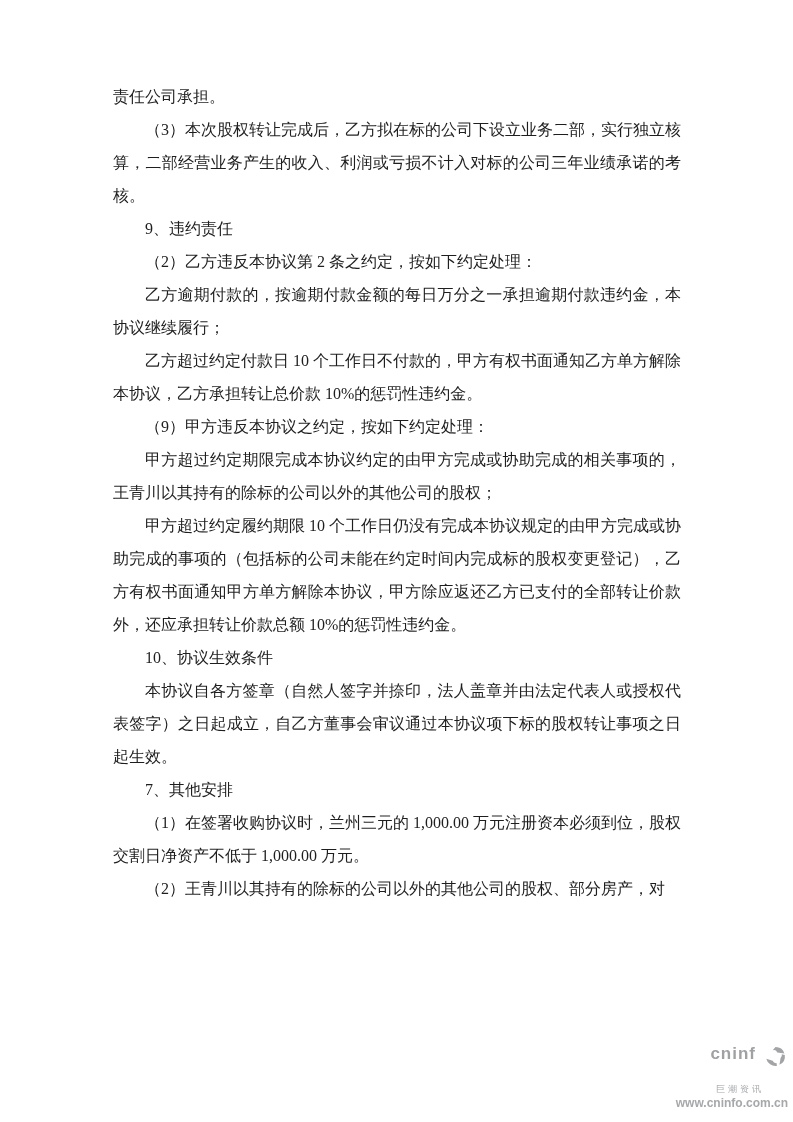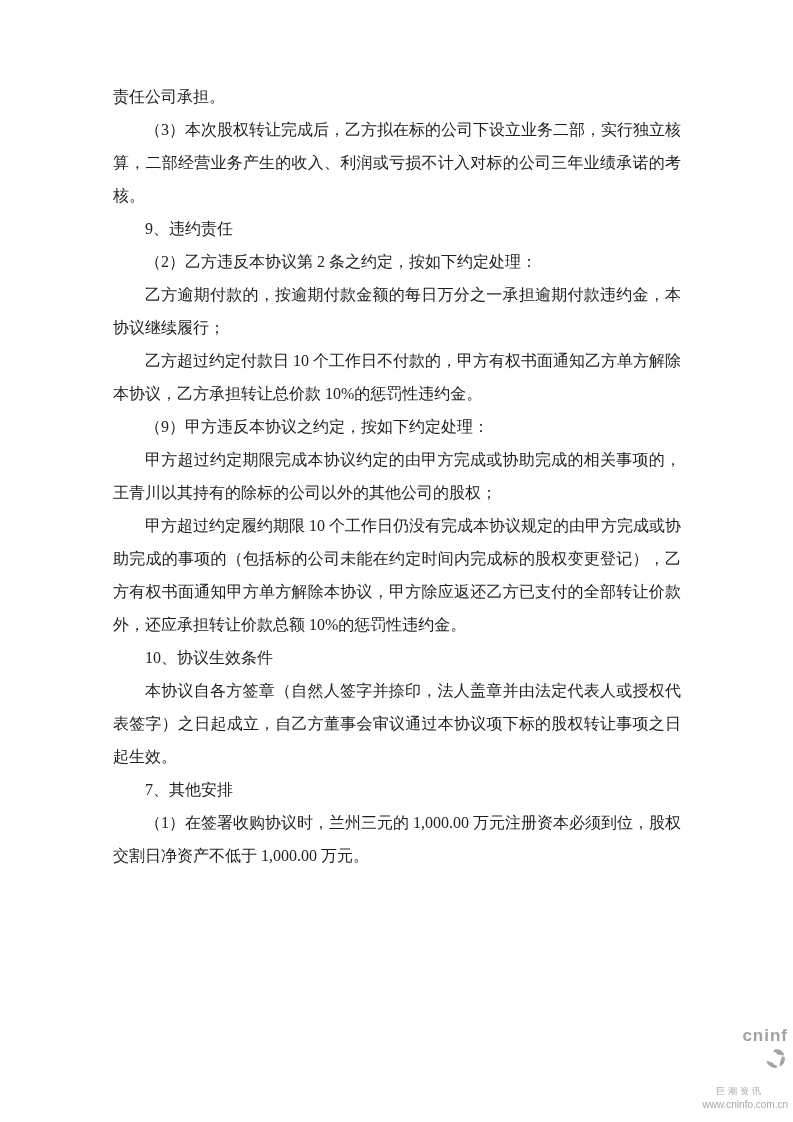--- a/index.html
+++ b/index.html
@@ -32,43 +32,43 @@
     position: absolute;
     right: 5px;
     bottom: 12px;
     color: #a0a2a4;
     text-align: right;
     font-family: "Liberation Sans", "DejaVu Sans", sans-serif;
     line-height: 1.1;
   }
   .brand-row {
     display: flex;
-    align-items: flex-end;
+    align-items: flex-start;
     justify-content: flex-end;
-    gap: 1px;
-    flex-direction: column;
+    gap: 7px;
   }
   .brand {
     font-size: 17px;
     font-weight: bold;
     letter-spacing: 1px;
     color: #9fa1a3;
   }
   .swirl { display: inline-flex; }
   .brand-cn {
     font-size: 9px;
     letter-spacing: 3px;
     margin-right: 24px;
     margin-top: 17px;
     color: #a6a8aa;
   }
   .site {
-    font-size: 10px;
+    font-size: 12px;
     margin-top: 2px;
     color: #a6a8aa;
+    font-weight: bold;
   }
 </style>
 </head>
 <body>
 
 <div class="page">
 
   <div class="content">
 
   <p class="para">责任公司承担。</p>
@@ -77,20 +77,21 @@
       <p class="para indent">（2）乙方违反本协议第 2 条之约定，按如下约定处理：</p>
       <p class="para indent">乙方逾期付款的，按逾期付款金额的每日万分之一承担逾期付款违约金，本协议继续履行；</p>
       <p class="para indent">乙方超过约定付款日 10 个工作日不付款的，甲方有权书面通知乙方单方解除本协议，乙方承担转让总价款 10%的惩罚性违约金。</p>
       <p class="para indent">（9）甲方违反本协议之约定，按如下约定处理：</p>
       <p class="para indent">甲方超过约定期限完成本协议约定的由甲方完成或协助完成的相关事项的，王青川以其持有的除标的公司以外的其他公司的股权；</p>
       <p class="para indent">甲方超过约定履约期限 10 个工作日仍没有完成本协议规定的由甲方完成或协助完成的事项的（包括标的公司未能在约定时间内完成标的股权变更登记），乙方有权书面通知甲方单方解除本协议，甲方除应返还乙方已支付的全部转让价款外，还应承担转让价款总额 10%的惩罚性违约金。</p>
       <p class="para indent">10、协议生效条件</p>
       <p class="para indent">本协议自各方签章（自然人签字并捺印，法人盖章并由法定代表人或授权代表签字）之日起成立，自乙方董事会审议通过本协议项下标的股权转让事项之日起生效。</p>
       <p class="para indent">7、其他安排</p>
       <p class="para indent">（1）在签署收购协议时，兰州三元的 1,000.00 万元注册资本必须到位，股权交割日净资产不低于 1,000.00 万元。</p>
+      <p class="para indent">（2）王青川以其持有的除标的公司以外的其他公司的股权、部分房产，对</p>
     </div>
 
   <div class="footer">
     <div class="brand-row">
       <span class="brand">cninf</span>
       <span class="swirl">
         <svg width="25" height="23" viewBox="0 0 24 24" aria-hidden="true">
           <g fill="#a2a4a6">
             <path d="M12 2.2a9.8 9.8 0 0 1 9.3 6.6l-7.4-1.1a4.1 4.1 0 0 0-4.8-2.3z"></path>
             <path d="M21.7 10.4a9.8 9.8 0 0 1-5.6 10.3l1.2-7.1a4.1 4.1 0 0 0 1.3-3.9z"></path>

